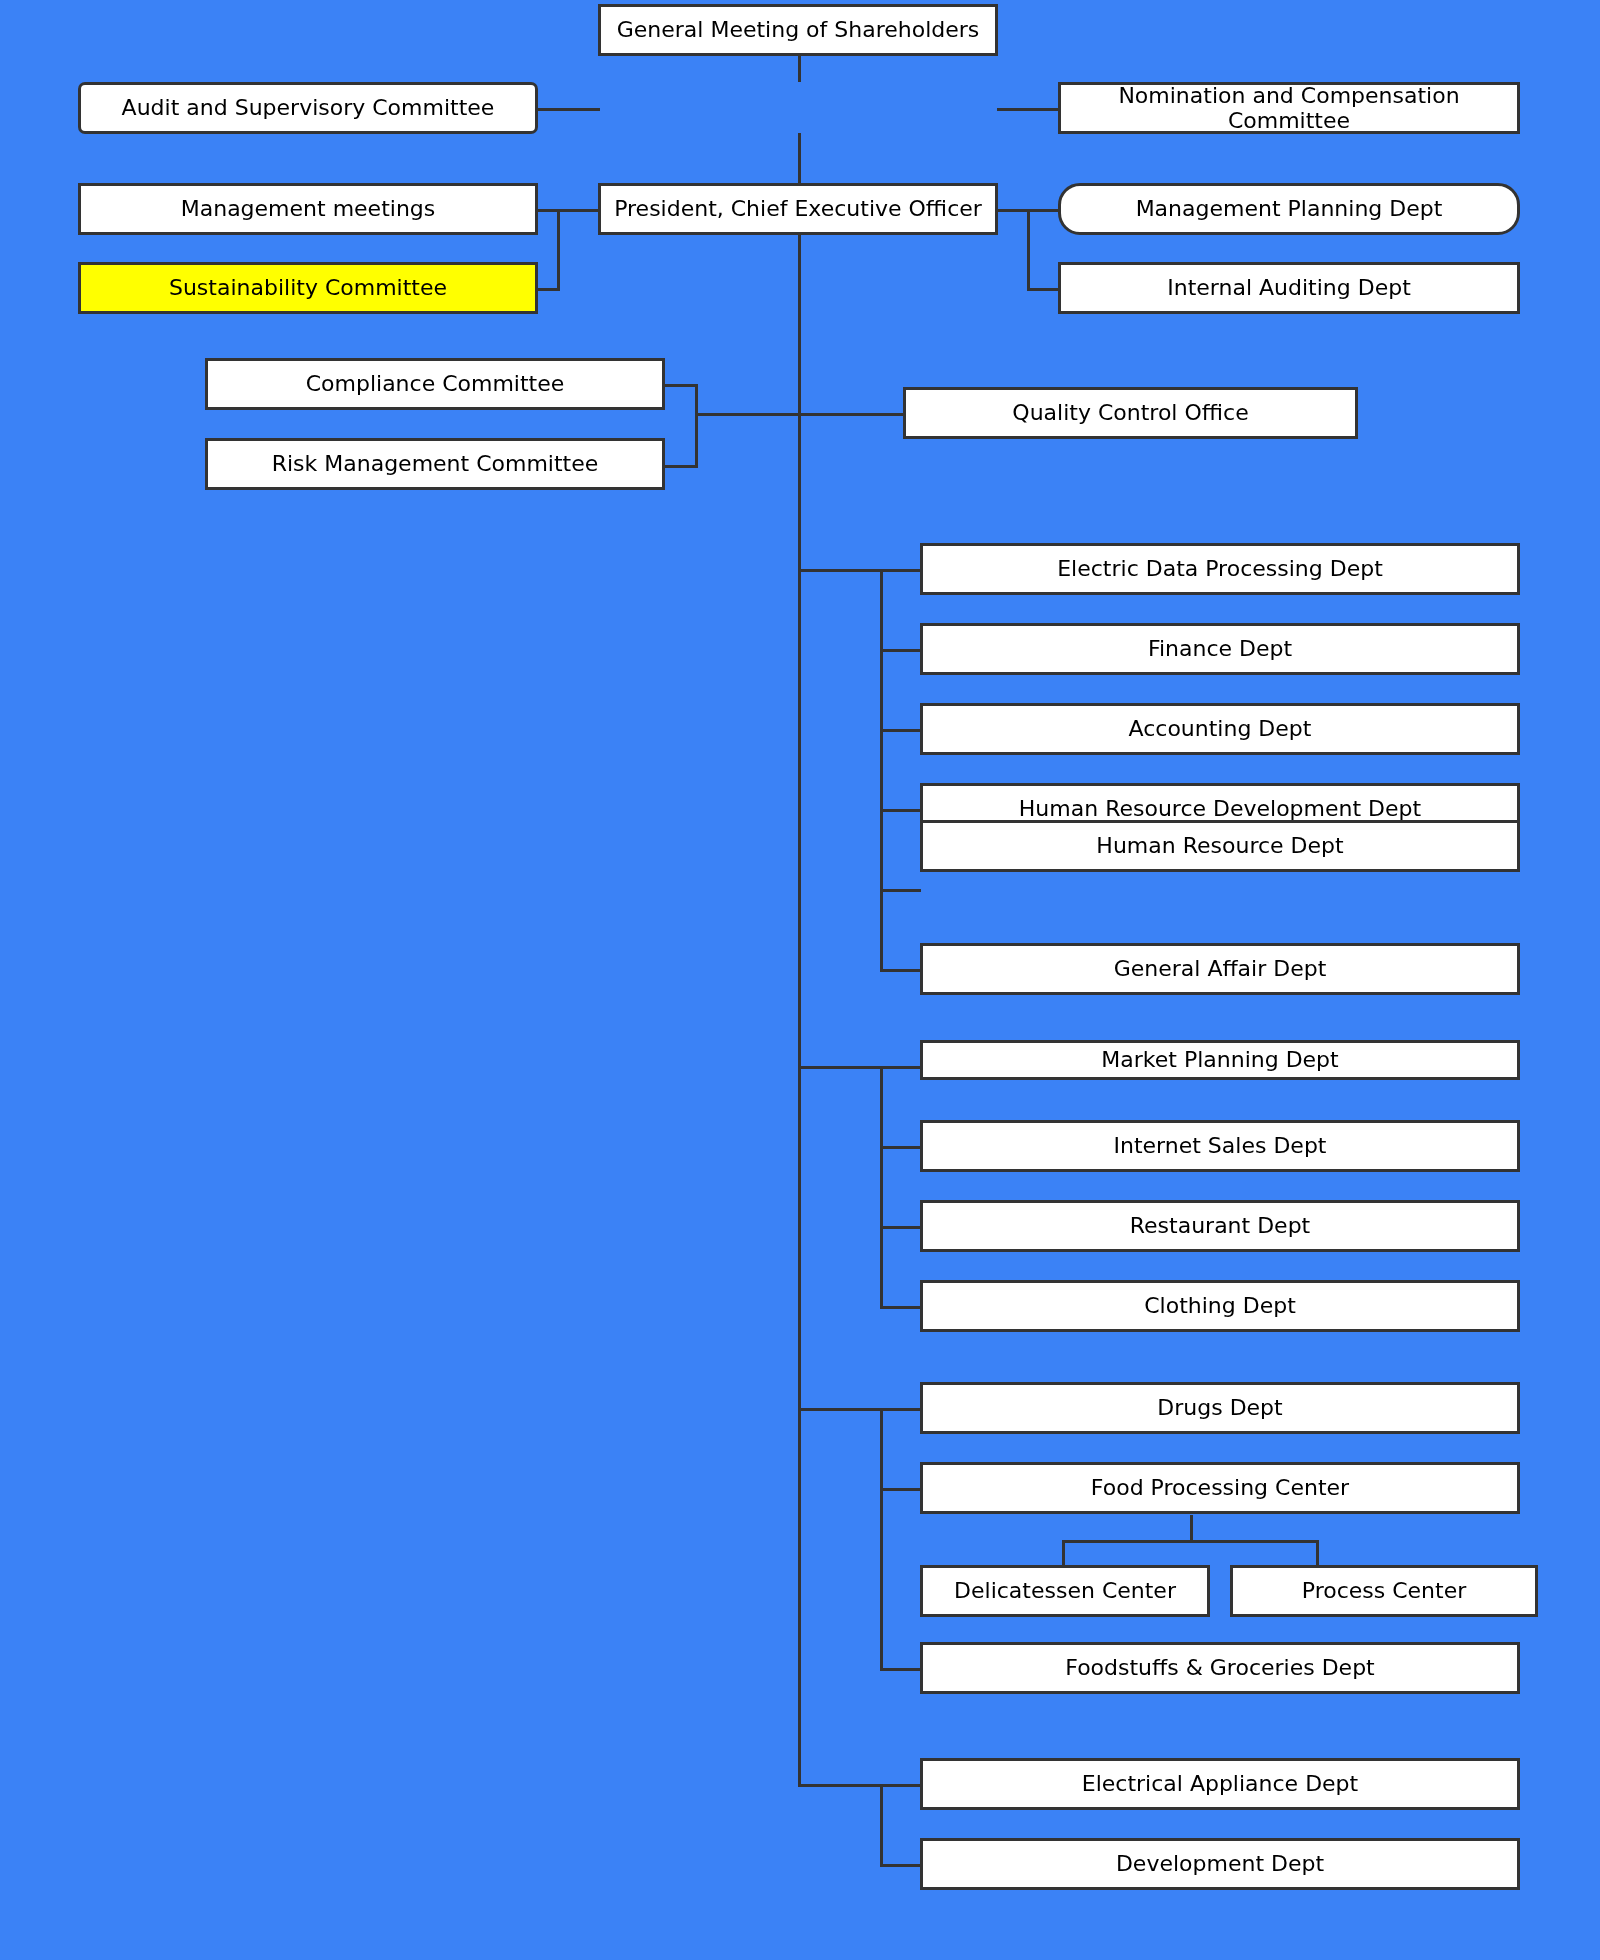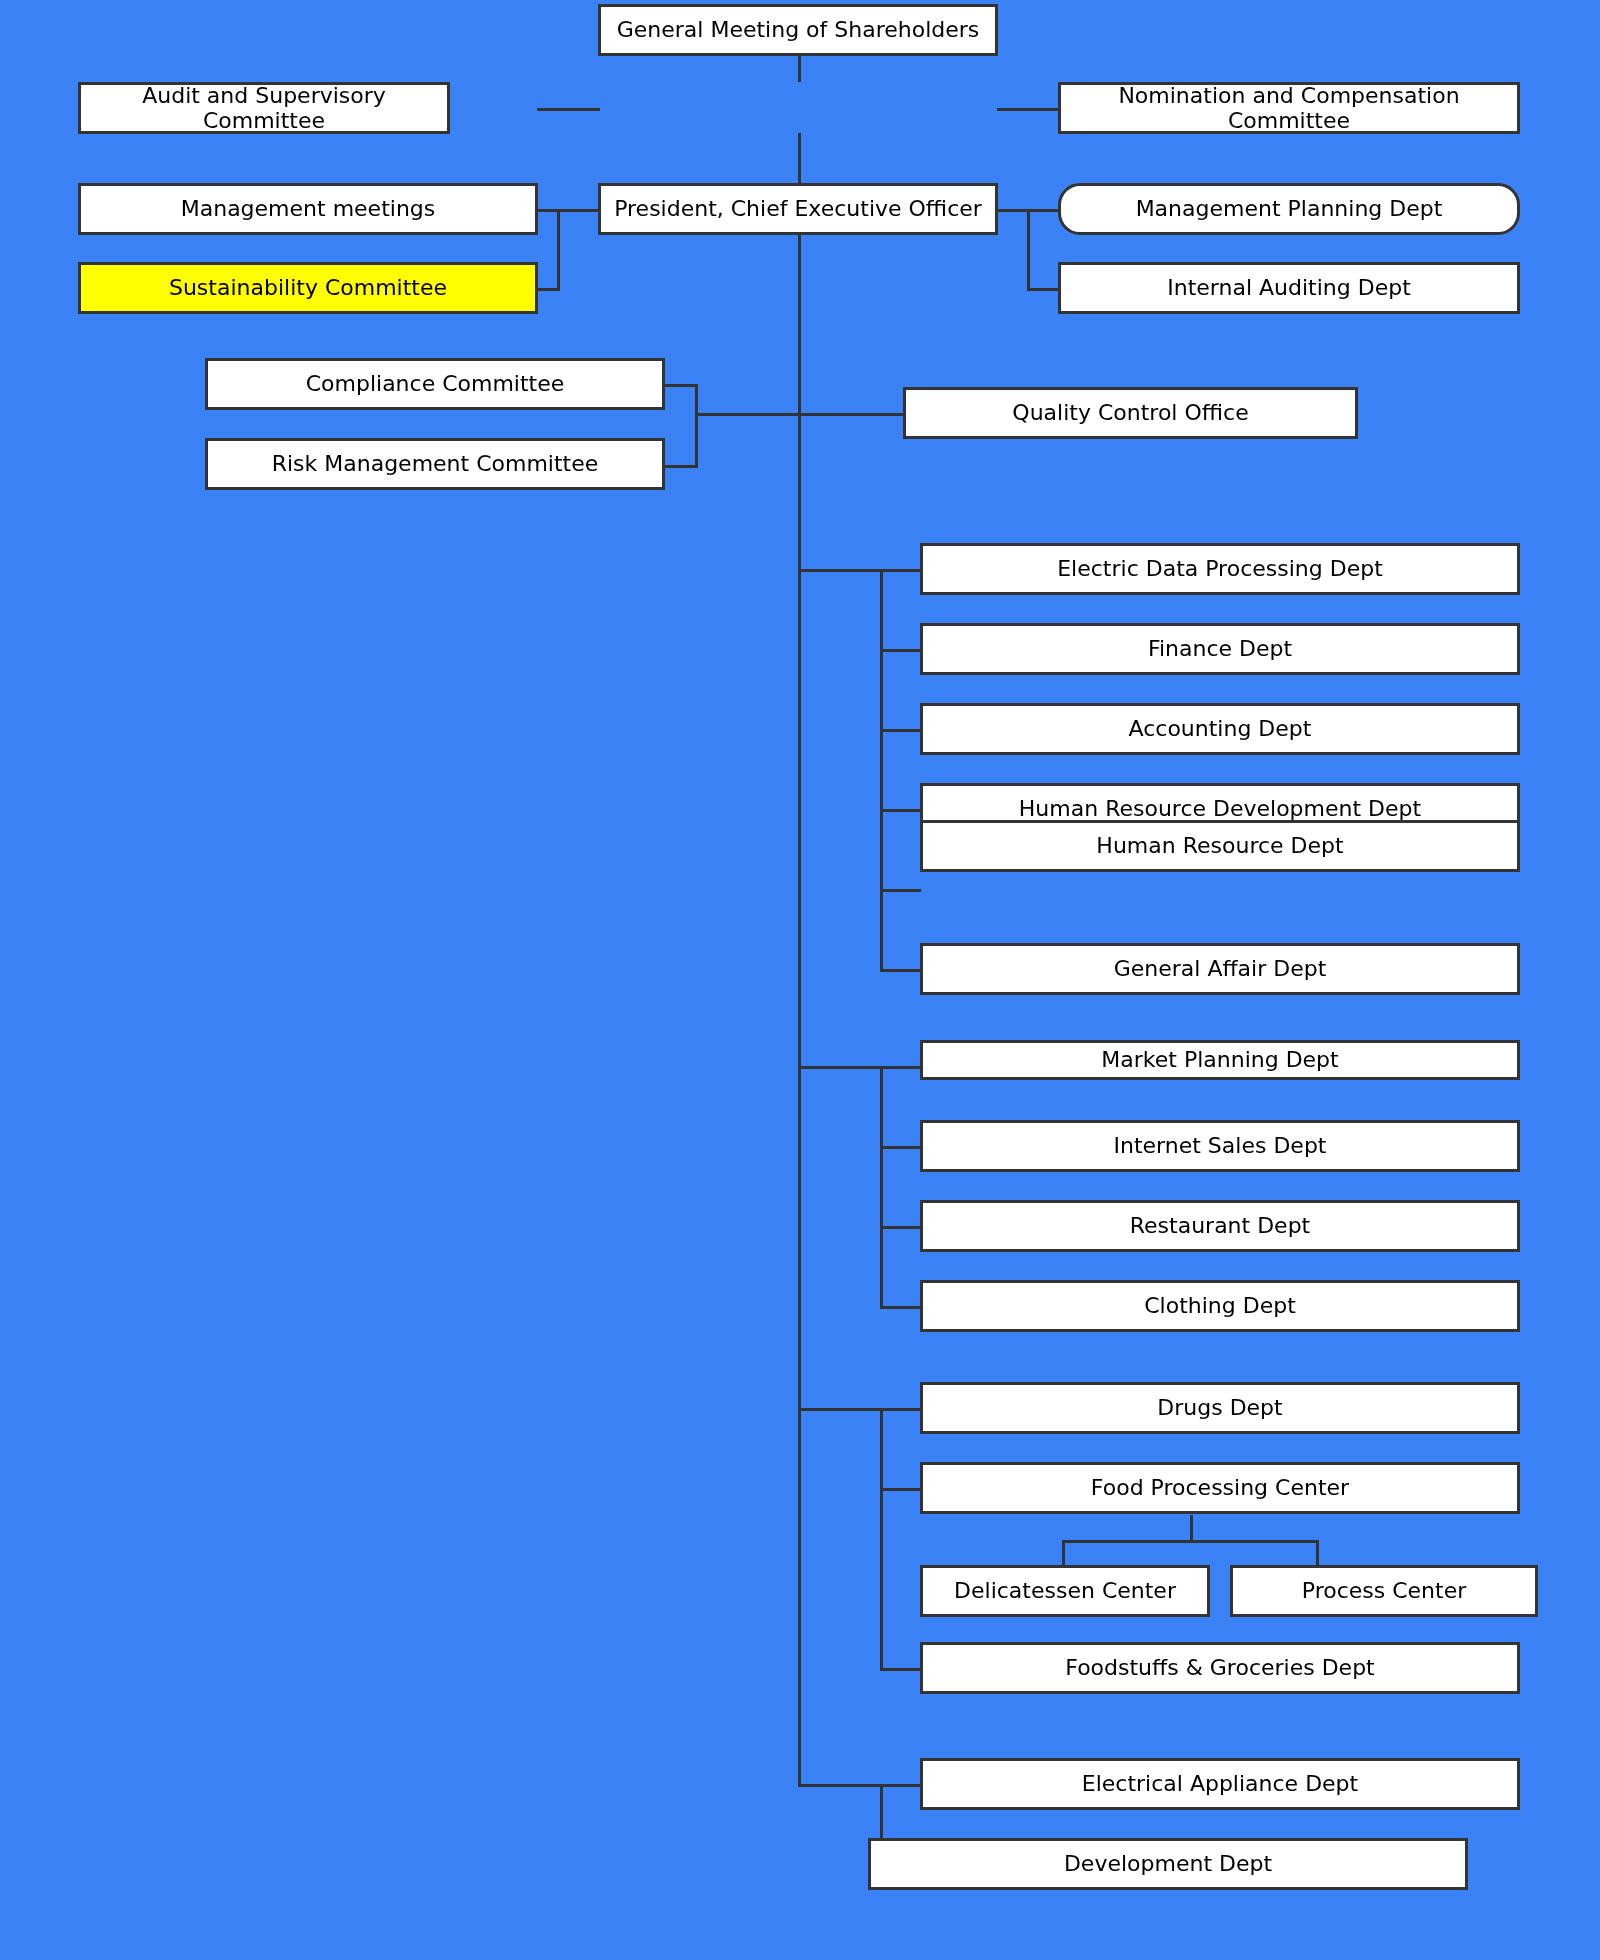--- a/index.html
+++ b/index.html
@@ -102,21 +102,21 @@
   <div class="line v" style="left:1316px; top:1540px; height:28px;"></div>
 
   <div class="line h" style="left:798px; top:1784px; width:85px;"></div>
   <div class="line v" style="left:880px; top:1784px; height:83px;"></div>
   <div class="line h" style="left:880px; top:1784px; width:41px;"></div>
   <div class="line h" style="left:880px; top:1864px; width:41px;"></div>
 
   <div class="node" style="left:598px; top:4px; width:400px; height:52px;">General Meeting of Shareholders</div>
 
 
-  <div class="node" style="left:78px; top:82px; width:372px; height:52px;">Audit and Supervisory Committee</div>
+  <div class="node" style="left:78px; top:82px; width:460px; height:52px;border-radius:7px;">Audit and Supervisory Committee</div>
 
   <div class="node" style="left:1058px; top:82px; width:462px; height:52px;">Nomination and Compensation Committee</div>
 
   <div class="node" style="left:598px; top:183px; width:400px; height:52px;">President, Chief Executive Officer</div>
 
   <div class="node" style="left:78px; top:183px; width:460px; height:52px;">Management meetings</div>
 
   <div class="node highlight" style="left:78px; top:262px; width:460px; height:52px;">Sustainability Committee</div>
 
   <div class="node" style="left:1058px; top:183px; width:462px; height:52px;border-radius:22px;">Management Planning Dept</div>
@@ -141,15 +141,15 @@
   <div class="node" style="left:920px; top:1200px; width:600px; height:52px;">Restaurant Dept</div>
   <div class="node" style="left:920px; top:1280px; width:600px; height:52px;">Clothing Dept</div>
 
   <div class="node" style="left:920px; top:1382px; width:600px; height:52px;">Drugs Dept</div>
   <div class="node" style="left:920px; top:1462px; width:600px; height:52px;">Food Processing Center</div>
   <div class="node" style="left:920px; top:1565px; width:290px; height:52px;">Delicatessen Center</div>
   <div class="node" style="left:1230px; top:1565px; width:308px; height:52px;">Process Center</div>
   <div class="node" style="left:920px; top:1642px; width:600px; height:52px;">Foodstuffs &amp; Groceries Dept</div>
 
   <div class="node" style="left:920px; top:1758px; width:600px; height:52px;">Electrical Appliance Dept</div>
-  <div class="node" style="left:868px; top:1838px; width:600px; height:52px;">Development Dept</div>
+  <div class="node" style="left:920px; top:1838px; width:600px; height:52px;">Development Dept</div>
 
 </div>
 
 </body></html>

